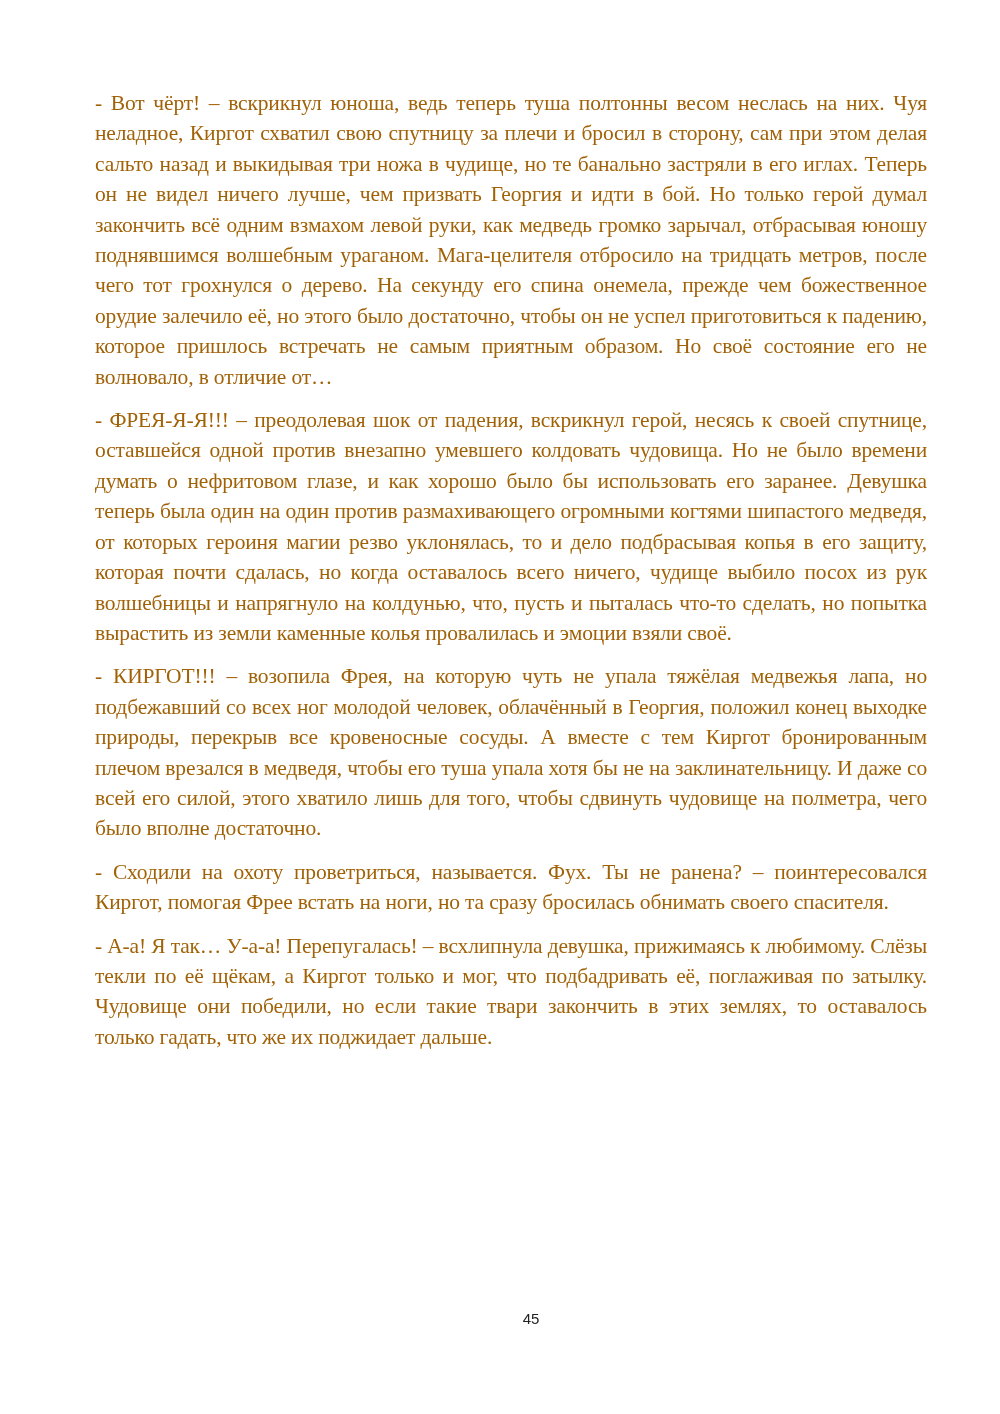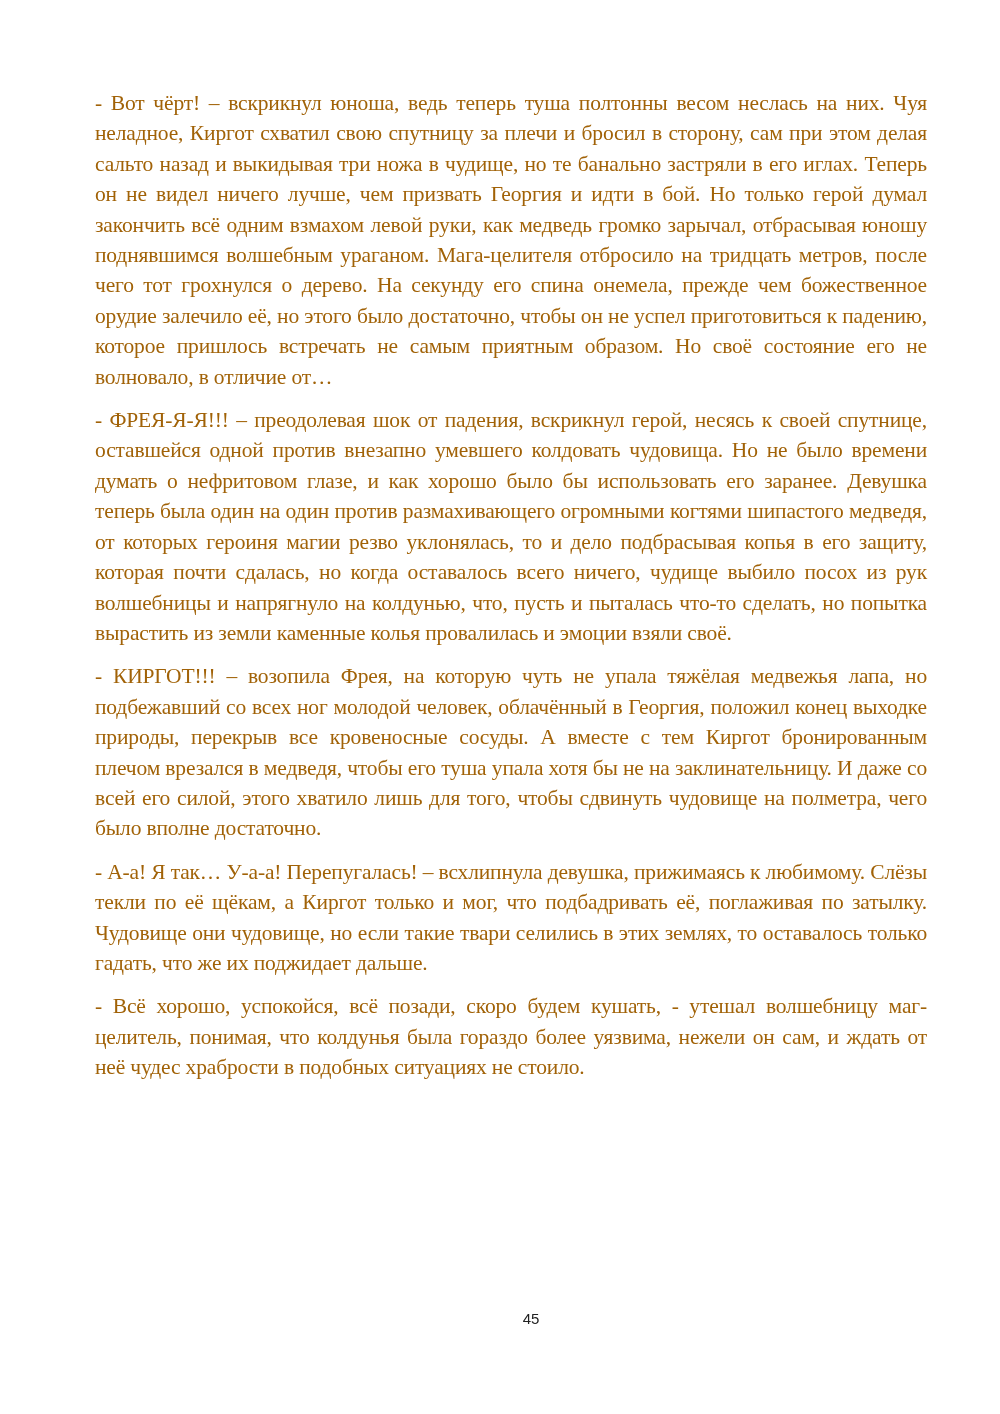--- a/index.html
+++ b/index.html
@@ -41,17 +41,17 @@
       box-sizing: border-box;
     }
   </style>
 </head>
 <body>
 
 <div class="page">
   <p class="para">- Вот чёрт! – вскрикнул юноша, ведь теперь туша полтонны весом неслась на них. Чуя неладное, Киргот схватил свою спутницу за плечи и бросил в сторону, сам при этом делая сальто назад и выкидывая три ножа в чудище, но те банально застряли в его иглах. Теперь он не видел ничего лучше, чем призвать Георгия и идти в бой. Но только герой думал закончить всё одним взмахом левой руки, как медведь громко зарычал, отбрасывая юношу поднявшимся волшебным ураганом. Мага-целителя отбросило на тридцать метров, после чего тот грохнулся о дерево. На секунду его спина онемела, прежде чем божественное орудие залечило её, но этого было достаточно, чтобы он не успел приготовиться к падению, которое пришлось встречать не самым приятным образом. Но своё состояние его не волновало, в отличие от…</p>
   <p class="para">- ФРЕЯ-Я-Я!!! – преодолевая шок от падения, вскрикнул герой, несясь к своей спутнице, оставшейся одной против внезапно умевшего колдовать чудовища. Но не было времени думать о нефритовом глазе, и как хорошо было бы использовать его заранее. Девушка теперь была один на один против размахивающего огромными когтями шипастого медведя, от которых героиня магии резво уклонялась, то и дело подбрасывая копья в его защиту, которая почти сдалась, но когда оставалось всего ничего, чудище выбило посох из рук волшебницы и напрягнуло на колдунью, что, пусть и пыталась что-то сделать, но попытка вырастить из земли каменные колья провалилась и эмоции взяли своё.</p>
   <p class="para">- КИРГОТ!!! – возопила Фрея, на которую чуть не упала тяжёлая медвежья лапа, но подбежавший со всех ног молодой человек, облачённый в Георгия, положил конец выходке природы, перекрыв все кровеносные сосуды. А вместе с тем Киргот бронированным плечом врезался в медведя, чтобы его туша упала хотя бы не на заклинательницу. И даже со всей его силой, этого хватило лишь для того, чтобы сдвинуть чудовище на полметра, чего было вполне достаточно.</p>
-  <p class="para">- А-а! Я так… У-а-а! Перепугалась! – всхлипнула девушка, прижимаясь к любимому. Слёзы текли по её щёкам, а Киргот только и мог, что подбадривать её, поглаживая по затылку. Чудовище они чудовище, но если такие твари селились в этих землях, то оставалось только гадать, что же их поджидает дальше.</p>
-  <p class="para">- Всё хорошо, успокойся, всё позади, скоро будем кушать, - утешал волшебницу маг-целитель, понимая, что колдунья была гораздо более уязвима, нежели он сам, и ждать от неё чудес храбрости в подобных ситуациях не стоило.</p>
+  <p class="para">- Сходили на охоту проветриться, называется. Фух. Ты не ранена? – поинтересовался Киргот, помогая Фрее встать на ноги, но та сразу бросилась обнимать своего спасителя.</p>
+  <p class="para">- А-а! Я так… У-а-а! Перепугалась! – всхлипнула девушка, прижимаясь к любимому. Слёзы текли по её щёкам, а Киргот только и мог, что подбадривать её, поглаживая по затылку. Чудовище они победили, но если такие твари закончить в этих землях, то оставалось только гадать, что же их поджидает дальше.</p>
 </div>
 
 <div class="page-number">45</div>
 
 </body></html>

